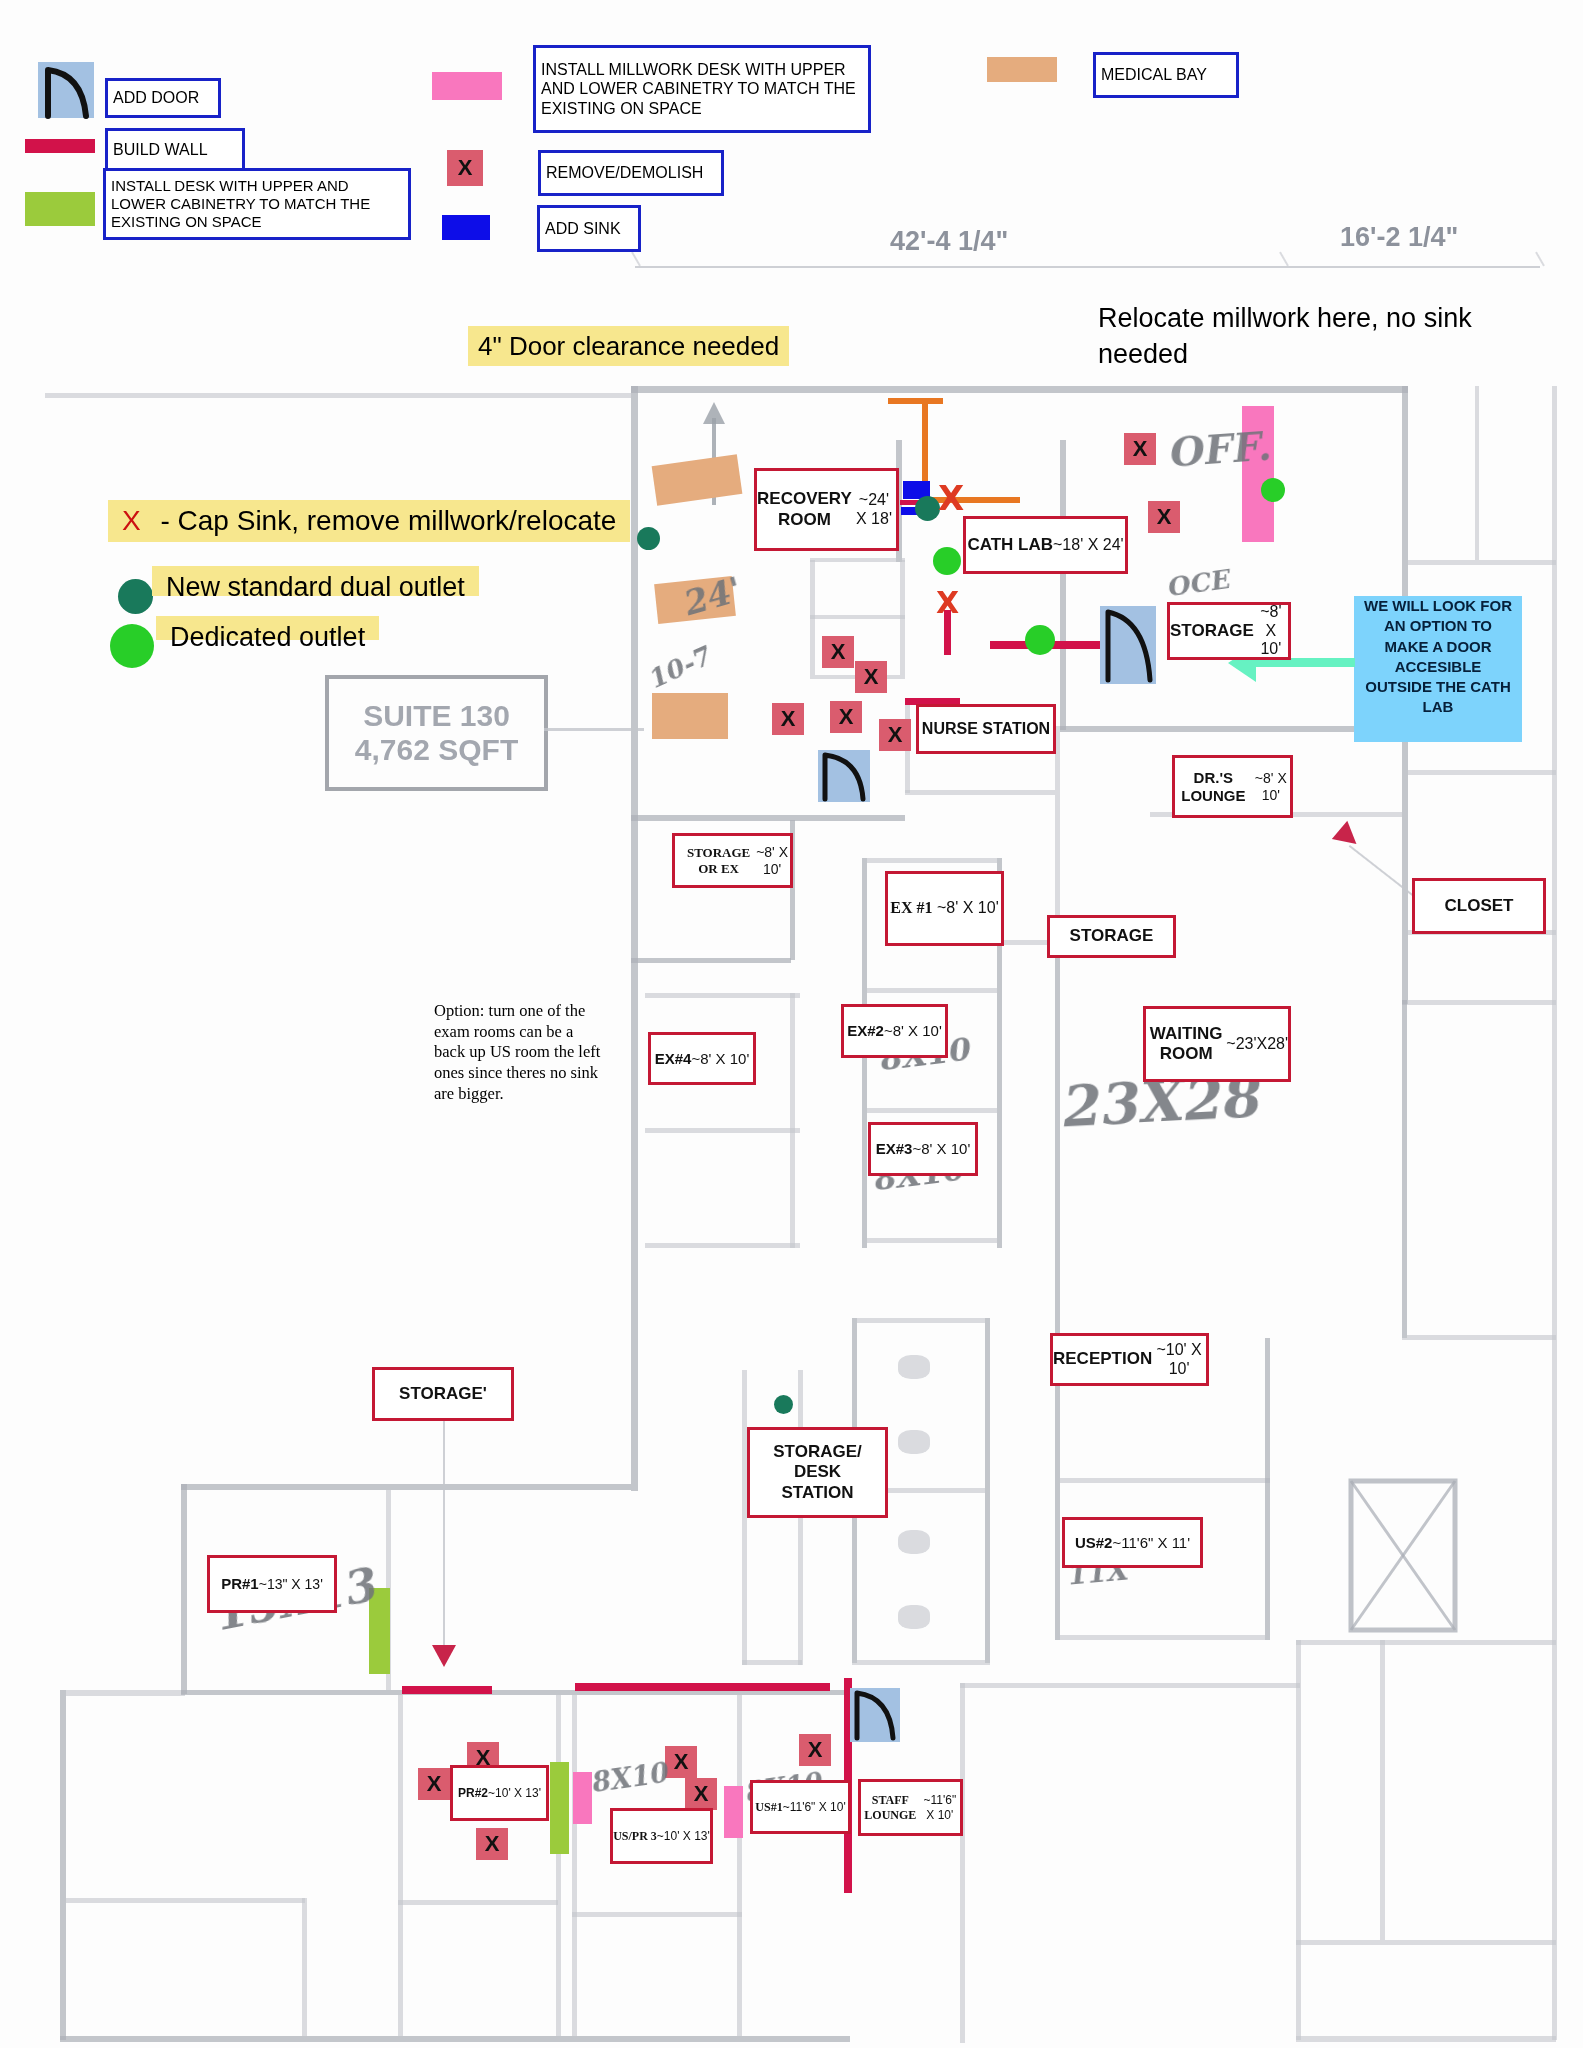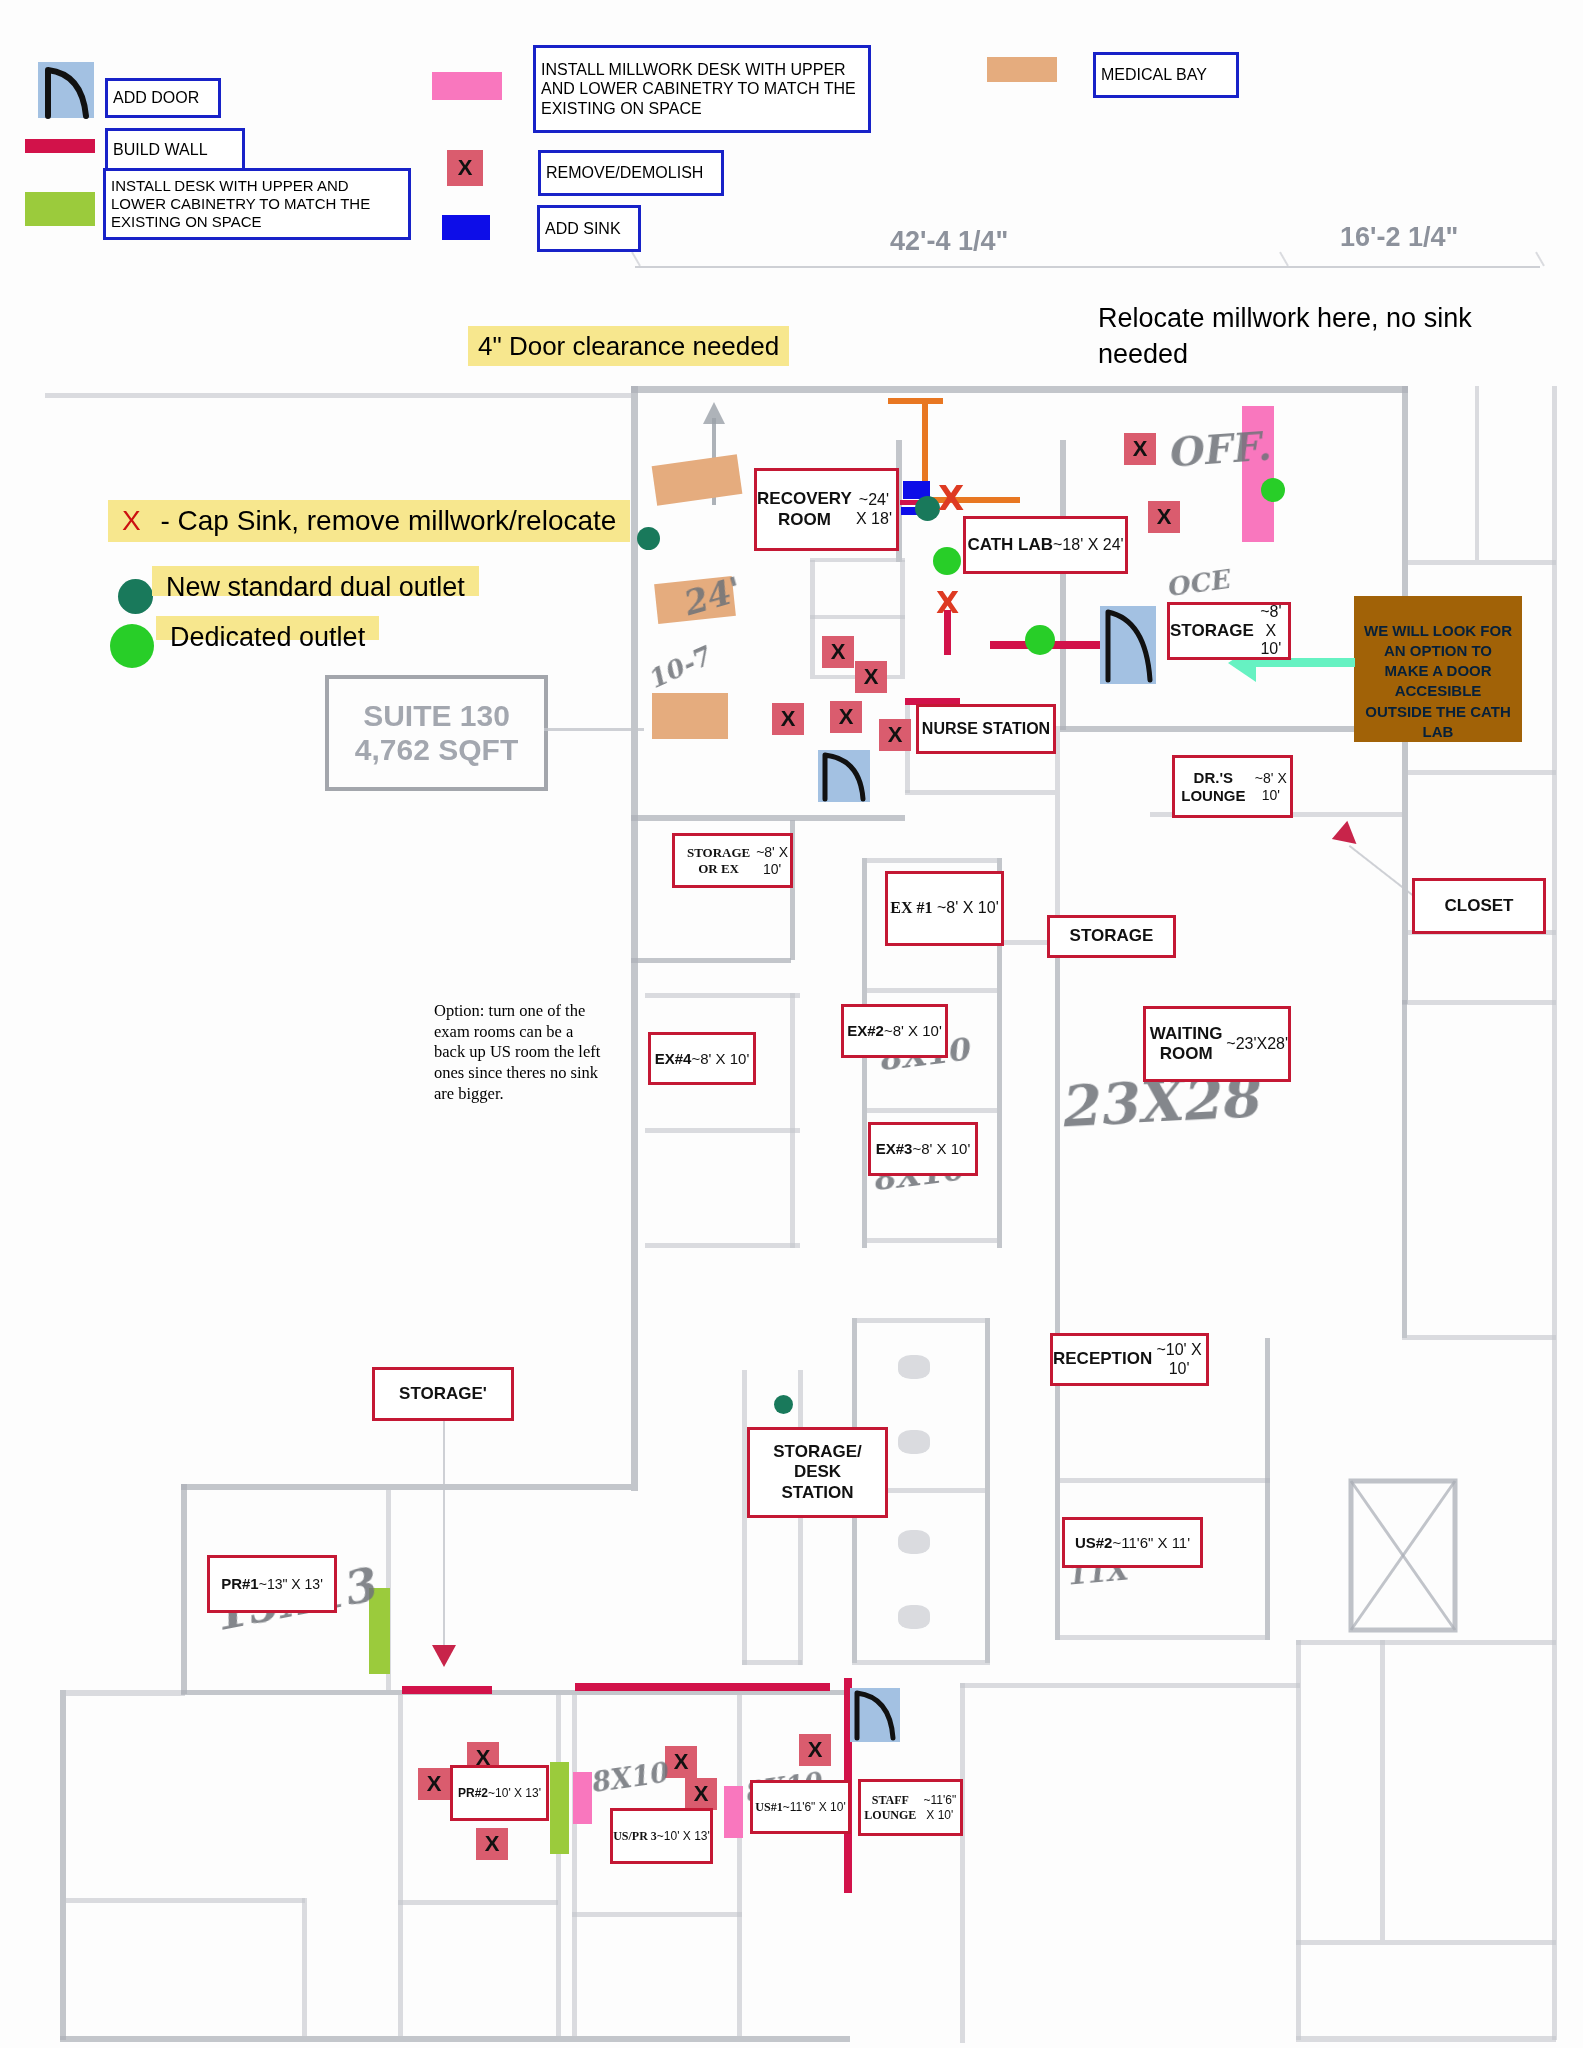--- a/index.html
+++ b/index.html
@@ -194,21 +194,21 @@
   <div class="note hl" style="left:156px;top:616px;height:24px;line-height:42px;padding:0 14px;font-size:27px;">Dedicated outlet</div>
 
   <div class="abs" style="left:325px;top:675px;width:215px;height:108px;border:4px solid #8d9199;opacity:.8;display:flex;flex-direction:column;align-items:center;justify-content:center;">
     <div class="scan" style="position:static;font-size:30px;">SUITE 130</div>
     <div class="scan" style="position:static;font-size:30px;">4,762 SQFT</div>
   </div>
   <div class="wl" style="left:544px;top:728px;width:100px;height:3px;opacity:.8;"></div>
 
   <div class="note" style="left:434px;top:1001px;width:168px;font-family:'Liberation Serif', serif;font-size:16.5px;line-height:1.25;">Option: turn one of the exam rooms can be a back up US room the left ones since theres no sink are bigger.</div>
 
-  <div class="abs" style="left:1354px;top:596px;width:168px;height:146px;background:#a16207;display:flex;align-items:flex-end;justify-content:center;text-align:center;">
+  <div class="abs" style="left:1354px;top:596px;width:168px;height:146px;background:#7dd3fc;display:flex;align-items:flex-start;justify-content:center;text-align:center;">
     <div style="width:150px;font-weight:bold;font-size:15px;line-height:1.35;color:#06203a;">WE WILL LOOK FOR AN OPTION TO MAKE A DOOR ACCESIBLE OUTSIDE THE CATH LAB</div>
   </div>
   <div class="bar" style="left:1255px;top:658px;width:100px;height:9px;background:#66F2C2;"></div>
   <div class="tri" style="left:1228px;top:644px;border-top:19px solid transparent;border-bottom:19px solid transparent;border-right:28px solid #66F2C2;"></div>
 
   <div class="bar" style="left:990px;top:641px;width:118px;height:8px;background:#D2124A;"></div>
   <div class="bar" style="left:944px;top:610px;width:7px;height:45px;background:#D2124A;"></div>
   <div class="bar" style="left:905px;top:698px;width:55px;height:7px;background:#D2124A;"></div>
   <div class="bar" style="left:900px;top:500px;width:30px;height:5px;background:#D2124A;"></div>
   <div class="bar" style="left:402px;top:1686px;width:90px;height:8px;background:#D2124A;"></div>

